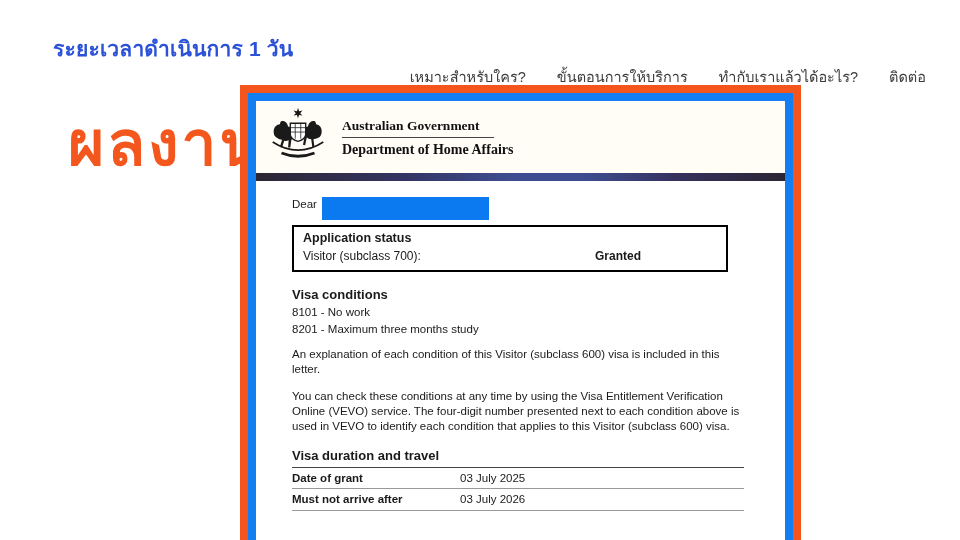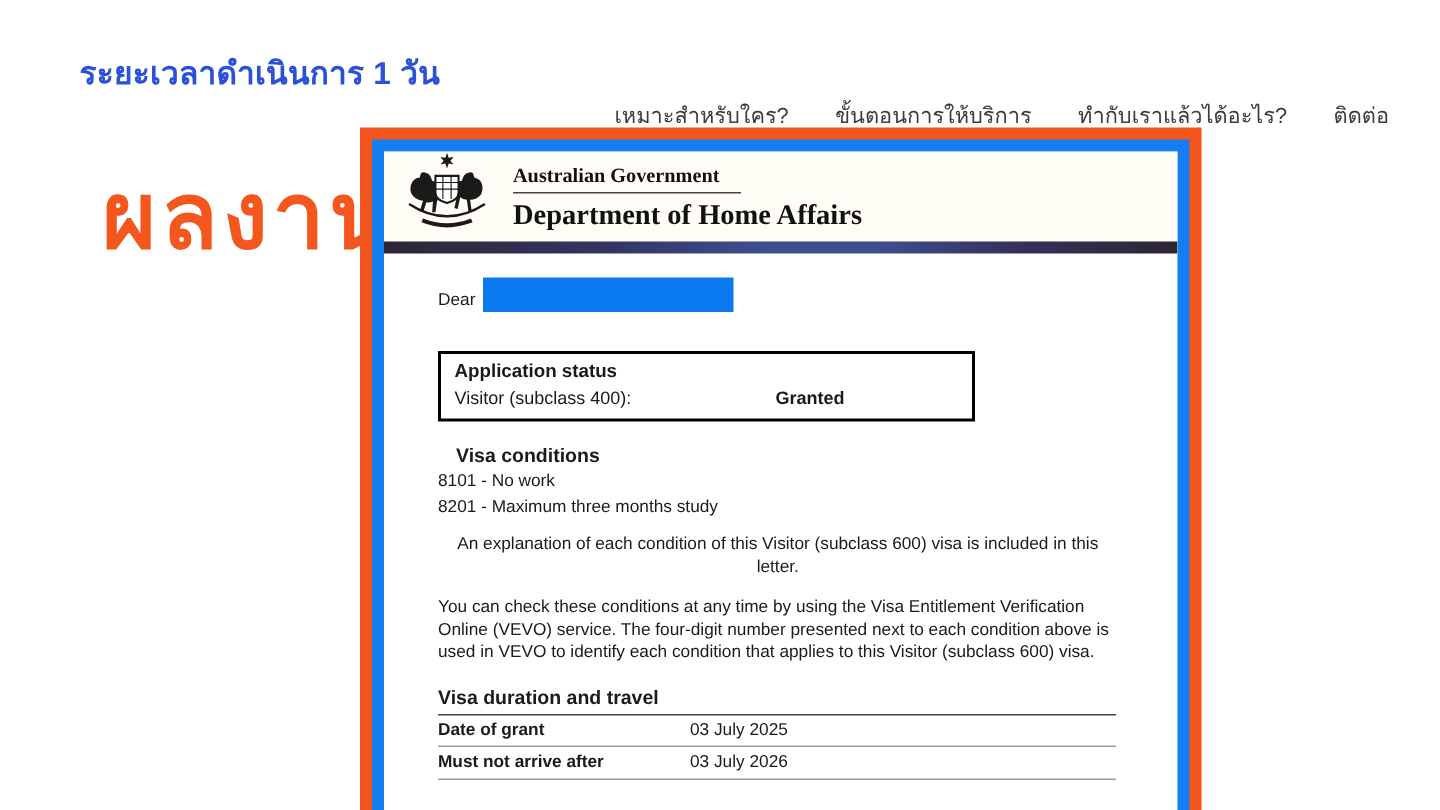--- a/index.html
+++ b/index.html
@@ -40,57 +40,57 @@
     background:#137df2; padding:8px;
   }
   .document {
     width:100%; height:100%;
     background:#ffffff; overflow:hidden;
     color:#1a1a1a;
   }
 
   
   .letterhead {
-    height:60px; background:#fffdf6;
+    height:72px; background:#fffdf6;
     display:flex; align-items:center; padding-left:9px;
   }
   .coat-of-arms { width:66px; height:64px; flex:none; margin-right:11px; }
   .letterhead-text { font-family:"Liberation Serif", serif; font-weight:bold; color:#111; }
   .gov-line {
     display:inline-block; font-size:13.5px;
     padding:0 14px 3px 0; border-bottom:1.2px solid #444;
   }
-  .dept-line { font-size:19px; margin-top:4px; }
+  .dept-line { font-size:14px; margin-top:4px; }
 
   .dark-bar {
     height:8px;
     background:linear-gradient(90deg,#2c2633 0%,#343463 28%,#3e4d90 48%,#3e4d90 62%,#35305c 80%,#2c2633 100%);
   }
 
   
   .doc-body { padding:16px 40px 0 36px; font-size:11.5px; line-height:1.32; }
 
-  .salutation-row { display:flex; align-items:flex-end; height:23px; }
+  .salutation-row { display:flex; align-items:flex-start; height:23px; }
   .redaction-box {
     width:167px; height:23px; background:#0b79f0; margin-left:5px; flex:none;
   }
   .intro-par { margin-top:12px; }
 
   .status-box {
-    margin-top:26px; width:358px;
+    margin-top:5px; width:436px;
     border:2px solid #000; padding:3px 9px 6px 9px;
   }
   .status-title { font-size:12.5px; font-weight:bold; }
   .status-row { display:flex; font-size:12px; margin-top:2px; }
   .status-value { font-weight:bold; margin-left:auto; margin-right:76px; }
 
   .section-title { font-size:13px; font-weight:bold; }
-  .conditions-title { margin-top:14px;margin-left:12px; }
+  .conditions-title { margin-top:14px; }
   .condition-line { margin-top:2px; line-height:1.25; }
-  .explanation-par { margin-top:11px;text-align:center; }
+  .explanation-par { margin-top:11px; }
   .vevo-par { margin-top:11px; width:452px; }
 
   .duration-title { margin-top:13px; }
   .visa-table { width:452px; border-collapse:collapse; margin-top:3px; }
   .visa-table tr { border-top:1px solid #999; }
   .visa-table tr:first-child { border-top:1.4px solid #444; }
   .visa-table tr:last-child { border-bottom:1px solid #999; }
   .visa-table td { padding:2.5px 0; font-size:11.5px;margin-left:37px; }
   .visa-table td.lbl { font-weight:bold; width:168px; }
 </style>
@@ -140,21 +140,21 @@
 
         <div class="salutation-row">
           <span>Dear</span>
           <span class="redaction-box"></span>
         </div>
 
 
         <div class="status-box">
           <div class="status-title">Application status</div>
           <div class="status-row">
-            <span>Visitor (subclass 400):</span>
+            <span>Visitor (subclass 700):</span>
             <span class="status-value">Granted</span>
           </div>
         </div>
 
         <div class="section-title conditions-title">Visa conditions</div>
         <div class="condition-line">8101 - No work</div>
         <div class="condition-line">8201 - Maximum three months study</div>
 
         <p class="explanation-par">An explanation of each condition of this Visitor (subclass 600) visa is included in this letter.</p>
         <p class="vevo-par">You can check these conditions at any time by using the Visa Entitlement Verification Online (VEVO) service. The four-digit number presented next to each condition above is used in VEVO to identify each condition that applies to this Visitor (subclass 600) visa.</p>

